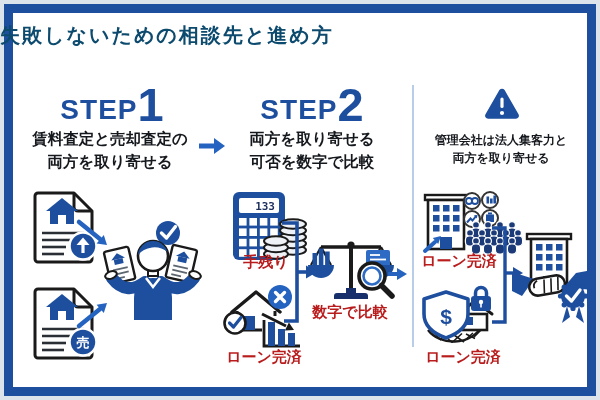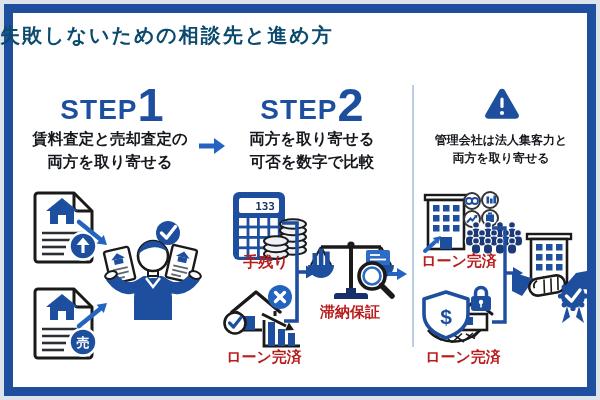--- a/index.html
+++ b/index.html
@@ -234,21 +234,21 @@
     <path d="M2 29a13 13 0 0 0 26 0z" fill="#1d4f9e"></path>
     <path d="M62 29a13 13 0 0 0 26 0z" fill="#1d4f9e"></path>
     <path d="M40 52h10v5h-10z" fill="#17306b"></path>
     <path d="M31 57h28q3 0 3 3v3H28v-3q0-3 3-3z" fill="#17306b"></path>
     <g>
       <circle cx="66" cy="40" r="13" fill="#fff" stroke="#1a1a1a" stroke-width="3.6"></circle>
       <circle cx="66" cy="40" r="8.5" fill="none" stroke="#2e6bc4" stroke-width="2.6"></circle>
       <line x1="75.5" y1="49.5" x2="86" y2="60" stroke="#1a1a1a" stroke-width="5.5" stroke-linecap="round"></line>
     </g>
   </svg>
-  <div class="lbl" style="left:350px;top:303px">滞納保証</div>
+  <div class="lbl" style="left:350px;top:303px">数字で比較</div>
 
   <svg class="ic" style="left:386px;top:266px;width:22px;height:16px" viewBox="0 0 22 16">
     <line x1="2" y1="8" x2="12" y2="8" stroke="#2563c0" stroke-width="4"></line>
     <polygon points="11,2 21,8 11,14" fill="#2563c0"></polygon>
   </svg>
 
   <svg class="ic" style="left:418px;top:187px;width:106px;height:70px" viewBox="0 0 106 70">
     <rect x="7" y="8" width="42" height="5" fill="#fff" stroke="#1a1a1a" stroke-width="2.4"></rect>
     <rect x="10" y="13" width="36" height="49" fill="#fff" stroke="#1a1a1a" stroke-width="2.6"></rect>
     <g fill="#1e4e9e">

